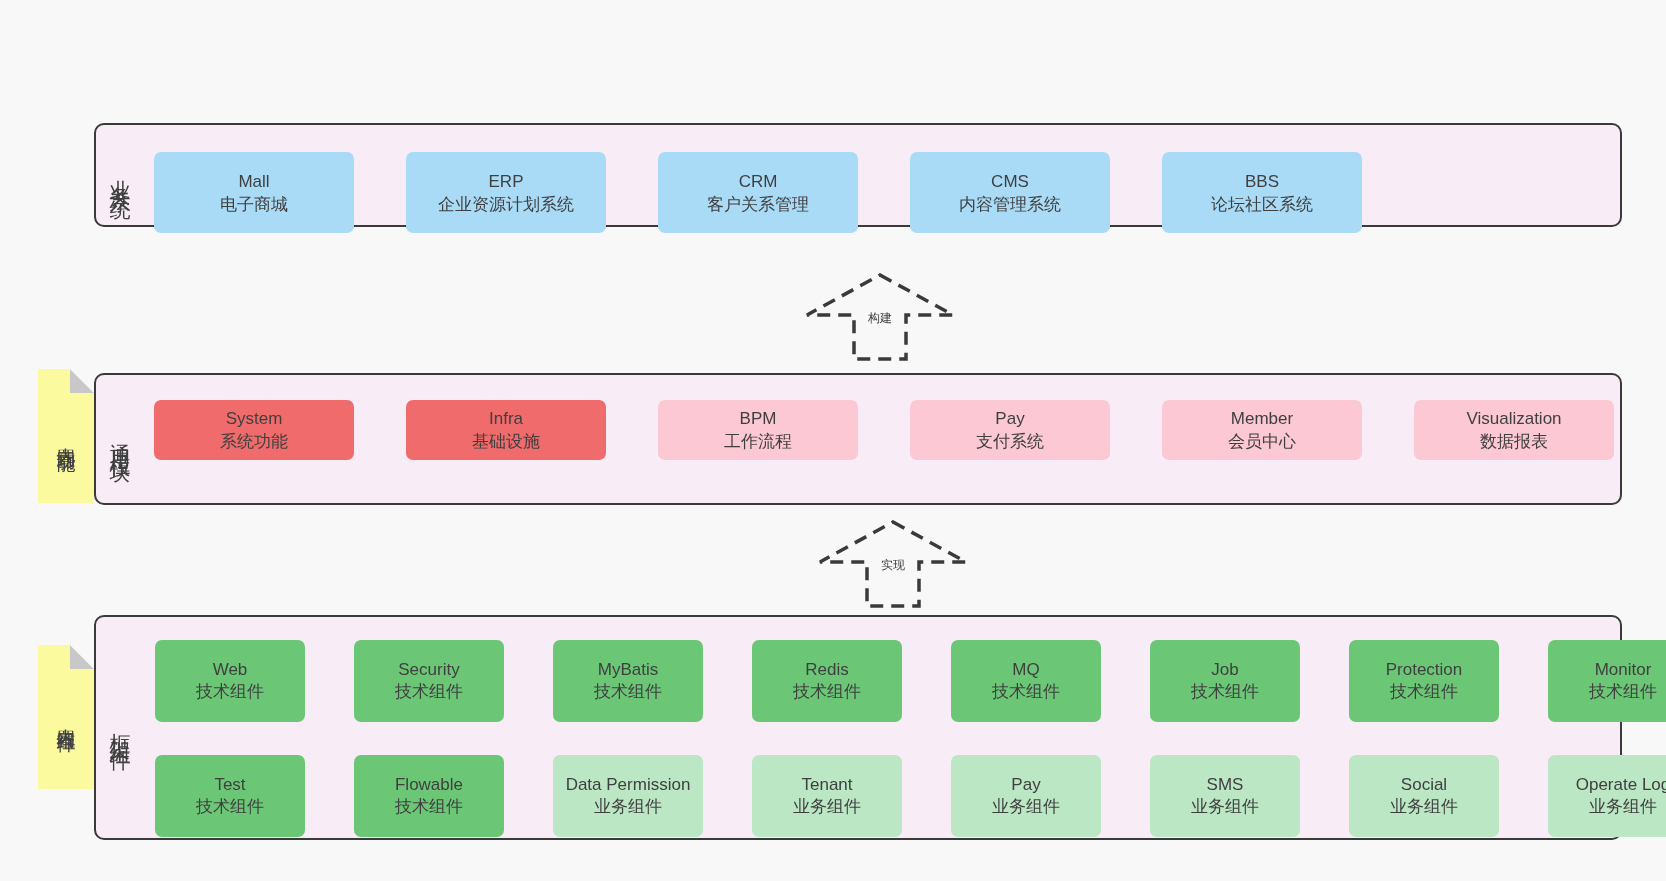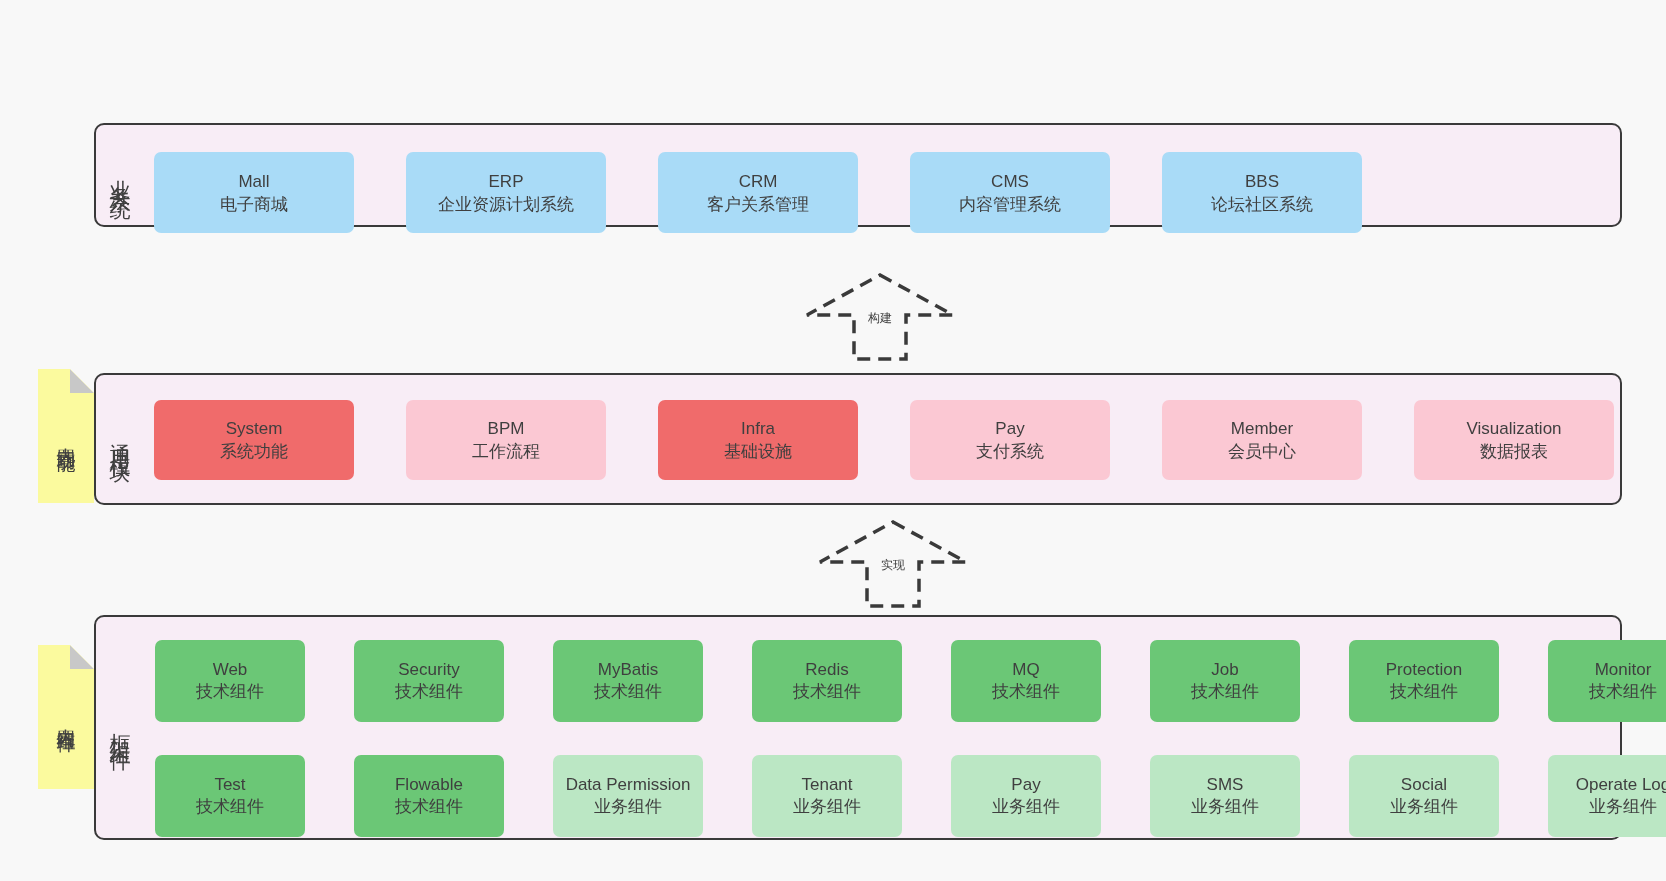--- a/index.html
+++ b/index.html
@@ -22,21 +22,21 @@
   .boxes{position:absolute;display:flex;}
   .boxes-wide{left:58px;gap:52px;}
   .boxes-business{top:27px;}
   .boxes-modules{top:25px;}
   .boxes-narrow{left:59px;gap:49px;}
   .boxes-row1{top:23px;}
   .boxes-row2{top:138px;}
 
   .box{width:200px;height:81px;border-radius:7px;display:flex;flex-direction:column;
     align-items:center;justify-content:center;text-align:center;line-height:23px;font-size:17px;}
-  .boxes-modules .box{height:80px;}
+  .boxes-modules .box{height:60px;}
   .boxes-narrow .box{width:150px;height:82px;line-height:22px;}
   .v-blue{background:var(--blue,#a9dbf7);}
   .v-red{background:var(--red,#f06b6b);}
   .v-pink{background:var(--pink,#fbc8d3);}
   .v-green{background:var(--green,#6bc776);}
   .v-green-light{background:var(--green-light,#bbe7c4);text-align:right;}
 
   
   .sticky{position:absolute;left:38px;width:56px;background:var(--yellow,#fbfa9e);z-index:1;
     clip-path:polygon(0 0,calc(100% - 24px) 0,100% 24px,100% 100%,0 100%);
@@ -104,27 +104,27 @@
     <div class="arrow-label">构建</div>
   </div>
 
   <section class="panel panel-modules">
     <div class="side-label">通用模块</div>
     <div class="boxes boxes-wide boxes-modules">
       <div class="box v-red">
         <div>System</div>
         <div>系统功能</div>
       </div>
-      <div class="box v-pink">
-        <div>BPM</div>
-        <div>工作流程</div>
-      </div>
       <div class="box v-red">
         <div>Infra</div>
         <div>基础设施</div>
+      </div>
+      <div class="box v-pink">
+        <div>BPM</div>
+        <div>工作流程</div>
       </div>
       <div class="box v-pink">
         <div>Pay</div>
         <div>支付系统</div>
       </div>
       <div class="box v-pink">
         <div>Member</div>
         <div>会员中心</div>
       </div>
       <div class="box v-pink">

